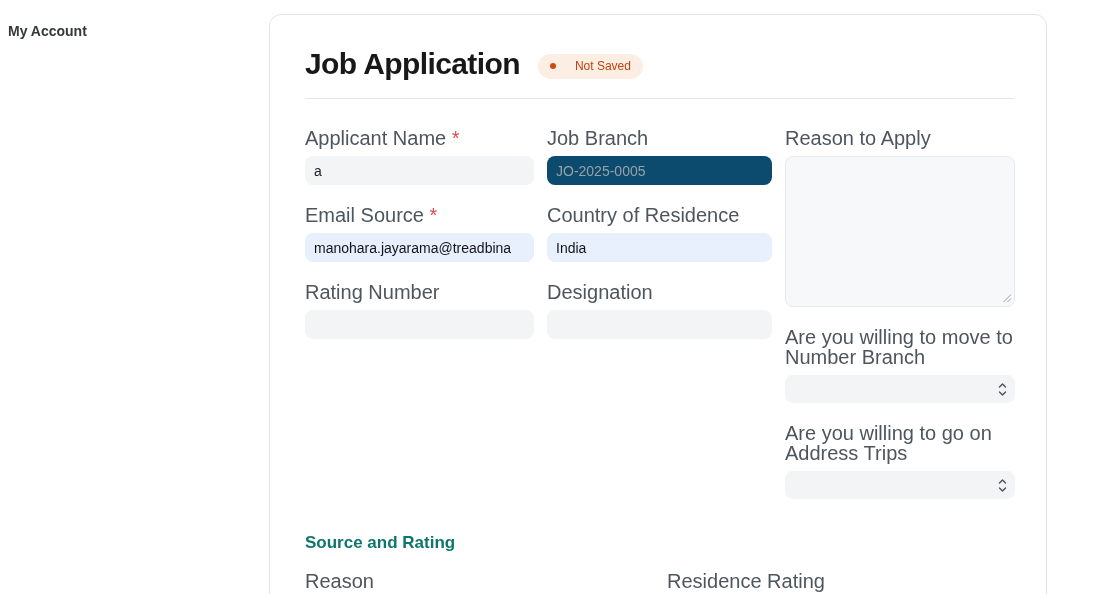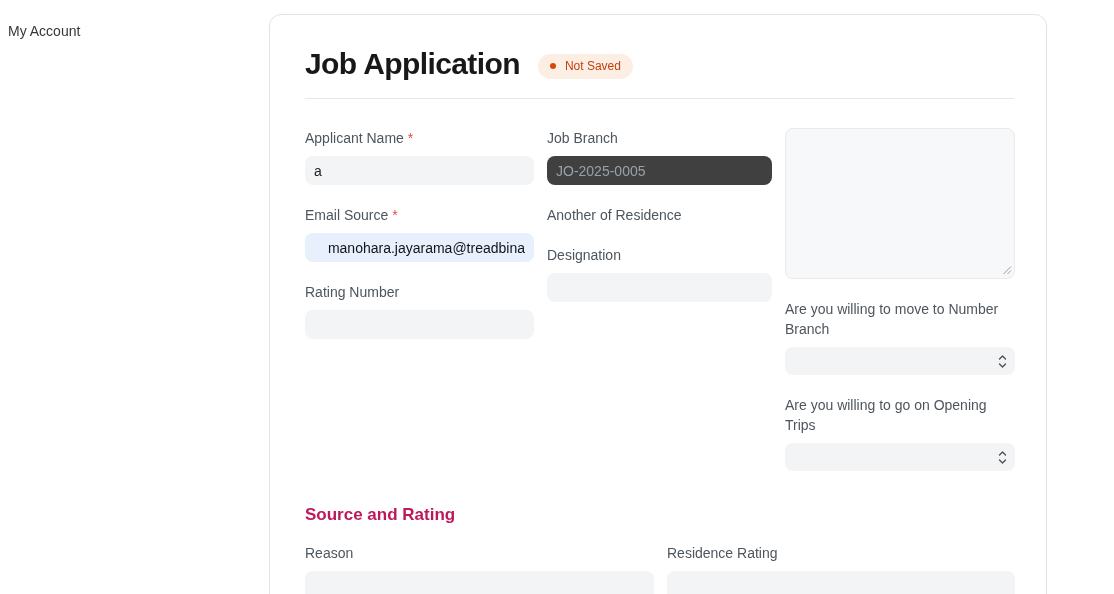--- a/index.html
+++ b/index.html
@@ -7,90 +7,90 @@
   body {
     width: 1114px; height: 594px; overflow: hidden;
     background: #ffffff;
     font-family: "Liberation Sans", sans-serif;
     position: relative;
     -webkit-font-smoothing: antialiased;
   }
 
   .my-account {
     position: absolute; left: 8px; top: 23px;
-    font-size: 14px; font-weight: 400; color: #35383b;
+    font-size: 14px; font-weight: 700; color: #35383b;
     cursor: pointer; text-decoration: none;
   }
 
   .card {
     position: absolute; left: 269px; top: 14px;
     width: 778px; height: 660px;
     background: #ffffff;
     border: 1px solid #e3e3e4;
     border-radius: 12px;
     padding: 28px 32px 24px 35px;
   }
 
   .card-header { display: flex; align-items: center; gap: 18px; }
   .page-title {
     margin: 0; font-size: 30px; font-weight: 700; color: #18181b;
     letter-spacing: -0.6px; line-height: 42px;
   }
   .badge {
-    display: inline-flex; align-items: center; gap: 9px;
+    display: inline-flex; align-items: center; gap: 19px;
     background: #fdeee4; color: #c2410c;
     border-radius: 999px; padding: 5px 12px 6px 12px;
     font-size: 12px; font-weight: 500; white-space: nowrap;
     margin-top: 4px;
   }
   .badge .dot { width: 6px; height: 6px; border-radius: 50%; background: #d1490f; }
 
   .divider { border: none; border-top: 1px solid #e7e7e8; margin: 13px 0 0 0; }
 
   .grid3 {
     display: grid; grid-template-columns: 229px 225px 230px;
     column-gap: 13px; margin-top: 29px;
   }
   .field { margin-bottom: 20px; }
   .field-label {
-    display: block; font-size: 14px; line-height: 20px;
+    display: block; font-size: 20px; line-height: 20px;
     color: #4d565e; margin-bottom: 8px;
   }
   .req { color: #e24c4c; }
 
   .input {
     display: block; width: 100%; height: 29px;
     border: none; outline: none; border-radius: 8px;
     background: #f3f4f6; padding: 0 9px;
     font-size: 14px; color: #1c1f23;
     font-family: "Liberation Sans", sans-serif;
   }
-  .input.autofill { background: #e8f0fe; color: #111418; text-align: right; }
-  .input.readonly { background: #404040; color: #98a1a9; }
+  .input.autofill { background: #e8f0fe; color: #111418; }
+  .input.readonly { background: #0c4a6e; color: #98a1a9; }
 
   .textarea-wrap { position: relative; }
   .textarea {
     display: block; width: 100%; height: 151px;
     background: #f7f8f9; border: 1px solid #e9eaec; border-radius: 8px;
     resize: none; outline: none; padding: 8px 9px;
     font-size: 14px; color: #1c1f23;
     font-family: "Liberation Sans", sans-serif;
   }
   .resize-grip { position: absolute; right: 3px; bottom: 4px; cursor: nwse-resize; line-height: 0; }
 
   .select {
     height: 28px; background: #f3f4f6; border-radius: 8px;
     display: flex; align-items: center; justify-content: flex-end;
     padding: 0 8px; cursor: pointer;
   }
   .select .chevrons { line-height: 0; }
 
   .section-title {
     margin: 12px 0 0 0; font-size: 17px; font-weight: 700;
-    color: #be185d; line-height: 24px;
+    color: #0f766e; line-height: 24px;
   }
   .grid2 {
     display: grid; grid-template-columns: 349px 348px;
     column-gap: 13px; margin-top: 16px;
   }
 </style>
 </head>
 <body>
 
 <a class="my-account">My Account</a>
@@ -123,30 +123,32 @@
         <input class="input" type="text" value="" style="">
       </div>
     </div>
 
     <div>
       <div class="field">
         <label class="field-label">Job Branch</label>
         <input class="input readonly" type="text" value="JO-2025-0005" style="">
       </div>
       <div class="field">
-        <label class="field-label">Another of Residence</label>
+        <label class="field-label">Country of Residence</label>
+        <input class="input autofill" type="text" value="India" style="">
       </div>
       <div class="field">
         <label class="field-label">Designation</label>
         <input class="input" type="text" value="" style="">
       </div>
     </div>
 
     <div>
       <div class="field">
+        <label class="field-label">Reason to Apply</label>
         <div class="textarea-wrap">
           <textarea class="textarea" style=""></textarea>
           <span class="resize-grip">
             <svg width="10" height="10" viewBox="0 0 10 10">
               <path d="M1.5 9 L9 1.5 M5.5 9 L9 5.5" stroke="#9aa1a8" stroke-width="1" fill="none"></path>
             </svg>
           </span>
         </div>
       </div>
       <div class="field">
@@ -154,21 +156,21 @@
         <div class="select">
           <span class="chevrons">
             <svg width="9" height="13" viewBox="0 0 9 13">
               <path d="M1.5 4 L4.5 1 L7.5 4" stroke="#4a5158" stroke-width="1.4" fill="none" stroke-linecap="round" stroke-linejoin="round"></path>
               <path d="M1.5 9 L4.5 12 L7.5 9" stroke="#4a5158" stroke-width="1.4" fill="none" stroke-linecap="round" stroke-linejoin="round"></path>
             </svg>
           </span>
         </div>
       </div>
       <div class="field">
-        <label class="field-label">Are you willing to go on Opening Trips</label>
+        <label class="field-label">Are you willing to go on Address Trips</label>
         <div class="select">
           <span class="chevrons">
             <svg width="9" height="13" viewBox="0 0 9 13">
               <path d="M1.5 4 L4.5 1 L7.5 4" stroke="#4a5158" stroke-width="1.4" fill="none" stroke-linecap="round" stroke-linejoin="round"></path>
               <path d="M1.5 9 L4.5 12 L7.5 9" stroke="#4a5158" stroke-width="1.4" fill="none" stroke-linecap="round" stroke-linejoin="round"></path>
             </svg>
           </span>
         </div>
       </div>
     </div>

